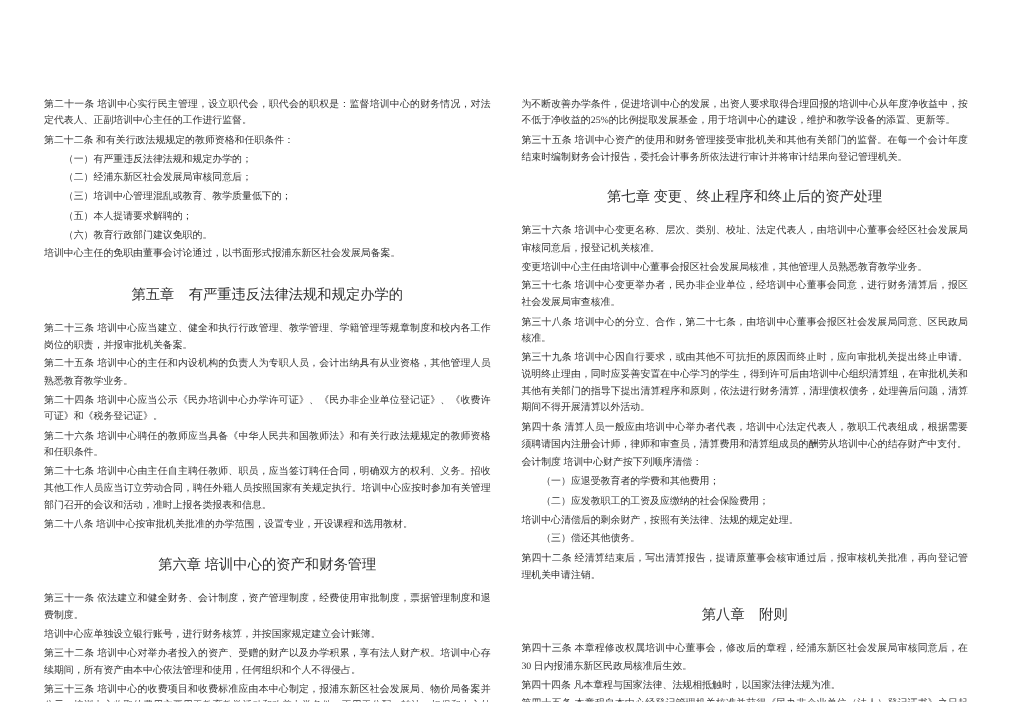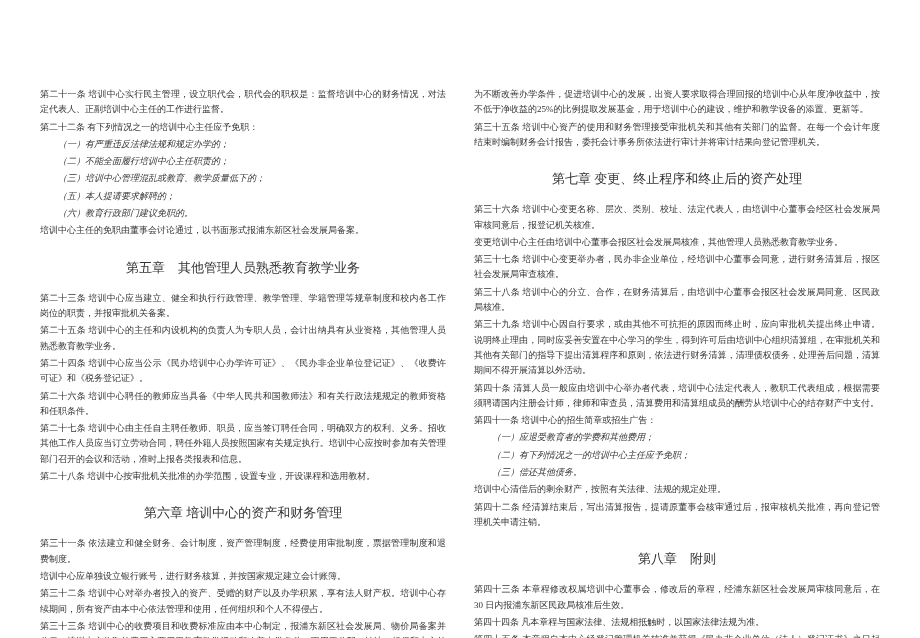--- a/index.html
+++ b/index.html
@@ -19,43 +19,42 @@
     flex: 1;
     min-width: 0;
     margin-top: 37px;
   }
   .para {
     margin-bottom: 2px;
     text-align: justify;
   }
   .indent {
     padding-left: 2em;
-    font-style: italic;
   }
   .chapter-title {
     font-size: 13px;
     text-align: center;
     margin: 18px 0 12px 0;
     font-weight: normal;
   }
 </style>
 </head>
 <body>
 
 <div class="col">
   <div class="para">第二十一条 培训中心实行民主管理，设立职代会，职代会的职权是：监督培训中心的财务情况，对法定代表人、正副培训中心主任的工作进行监督。</div>
-  <div class="para">第二十二条 有下列情况之一的培训中心主任应予免职：</div>
+  <div class="para">第二十二条 和有关行政法规规定的教师资格和任职条件：</div>
   <div class="para indent">（一）有严重违反法律法规和规定办学的；</div>
-  <div class="para indent">（二）不能全面履行培训中心主任职责的；</div>
+  <div class="para indent">（二）经浦东新区社会发展局审核同意后；</div>
   <div class="para indent">（三）培训中心管理混乱或教育、教学质量低下的；</div>
   <div class="para indent">（五）本人提请要求解聘的；</div>
   <div class="para indent">（六）教育行政部门建议免职的。</div>
   <div class="para">培训中心主任的免职由董事会讨论通过，以书面形式报浦东新区社会发展局备案。</div>
 
-  <div class="chapter-title">第五章　其他管理人员熟悉教育教学业务</div>
+  <div class="chapter-title">第五章　有严重违反法律法规和规定办学的</div>
 
   <div class="para">第二十三条 培训中心应当建立、健全和执行行政管理、教学管理、学籍管理等规章制度和校内各工作岗位的职责，并报审批机关备案。</div>
   <div class="para">第二十五条 培训中心的主任和内设机构的负责人为专职人员，会计出纳具有从业资格，其他管理人员熟悉教育教学业务。</div>
   <div class="para">第二十四条 培训中心应当公示《民办培训中心办学许可证》、《民办非企业单位登记证》、《收费许可证》和《税务登记证》。</div>
   <div class="para">第二十六条 培训中心聘任的教师应当具备《中华人民共和国教师法》和有关行政法规规定的教师资格和任职条件。</div>
   <div class="para">第二十七条 培训中心由主任自主聘任教师、职员，应当签订聘任合同，明确双方的权利、义务。招收其他工作人员应当订立劳动合同，聘任外籍人员按照国家有关规定执行。培训中心应按时参加有关管理部门召开的会议和活动，准时上报各类报表和信息。</div>
   <div class="para">第二十八条 培训中心按审批机关批准的办学范围，设置专业，开设课程和选用教材。</div>
 
   <div class="chapter-title">第六章 培训中心的资产和财务管理</div>
 
@@ -67,28 +66,28 @@
 
 <div class="col">
   <div class="para">为不断改善办学条件，促进培训中心的发展，出资人要求取得合理回报的培训中心从年度净收益中，按不低于净收益的25%的比例提取发展基金，用于培训中心的建设，维护和教学设备的添置、更新等。</div>
   <div class="para">第三十五条 培训中心资产的使用和财务管理接受审批机关和其他有关部门的监督。在每一个会计年度结束时编制财务会计报告，委托会计事务所依法进行审计并将审计结果向登记管理机关。</div>
 
   <div class="chapter-title">第七章 变更、终止程序和终止后的资产处理</div>
 
   <div class="para">第三十六条 培训中心变更名称、层次、类别、校址、法定代表人，由培训中心董事会经区社会发展局审核同意后，报登记机关核准。</div>
   <div class="para">变更培训中心主任由培训中心董事会报区社会发展局核准，其他管理人员熟悉教育教学业务。</div>
   <div class="para">第三十七条 培训中心变更举办者，民办非企业单位，经培训中心董事会同意，进行财务清算后，报区社会发展局审查核准。</div>
-  <div class="para">第三十八条 培训中心的分立、合作，在财务清算后，由培训中心董事会报区社会发展局同意、区民政局核准。</div>
+  <div class="para">第三十八条 培训中心的分立、合作，第二十七条，由培训中心董事会报区社会发展局同意、区民政局核准。</div>
   <div class="para">第三十九条 培训中心因自行要求，或由其他不可抗拒的原因而终止时，应向审批机关提出终止申请。说明终止理由，同时应妥善安置在中心学习的学生，得到许可后由培训中心组织清算组，在审批机关和其他有关部门的指导下提出清算程序和原则，依法进行财务清算，清理债权债务，处理善后问题，清算期间不得开展清算以外活动。</div>
   <div class="para">第四十条 清算人员一般应由培训中心举办者代表，培训中心法定代表人，教职工代表组成，根据需要须聘请国内注册会计师，律师和审查员，清算费用和清算组成员的酬劳从培训中心的结存财产中支付。</div>
-  <div class="para">第四十一条 培训中心的招生简章或招生广告：</div>
+  <div class="para">会计制度 培训中心财产按下列顺序清偿：</div>
   <div class="para indent">（一）应退受教育者的学费和其他费用；</div>
-  <div class="para indent">（二）有下列情况之一的培训中心主任应予免职；</div>
+  <div class="para indent">（二）应发教职工的工资及应缴纳的社会保险费用；</div>
+  <div class="para">培训中心清偿后的剩余财产，按照有关法律、法规的规定处理。</div>
   <div class="para indent">（三）偿还其他债务。</div>
-  <div class="para">培训中心清偿后的剩余财产，按照有关法律、法规的规定处理。</div>
   <div class="para">第四十二条 经清算结束后，写出清算报告，提请原董事会核审通过后，报审核机关批准，再向登记管理机关申请注销。</div>
 
   <div class="chapter-title">第八章　附则</div>
 
   <div class="para">第四十三条 本章程修改权属培训中心董事会，修改后的章程，经浦东新区社会发展局审核同意后，在 30 日内报浦东新区民政局核准后生效。</div>
   <div class="para">第四十四条 凡本章程与国家法律、法规相抵触时，以国家法律法规为准。</div>
   <div class="para">第四十五条 本章程自本中心经登记管理机关核准并获得《民办非企业单位（法人）登记证书》之日起正式生效，解释权属培训中心董事会。</div>
 
 </div>
 

